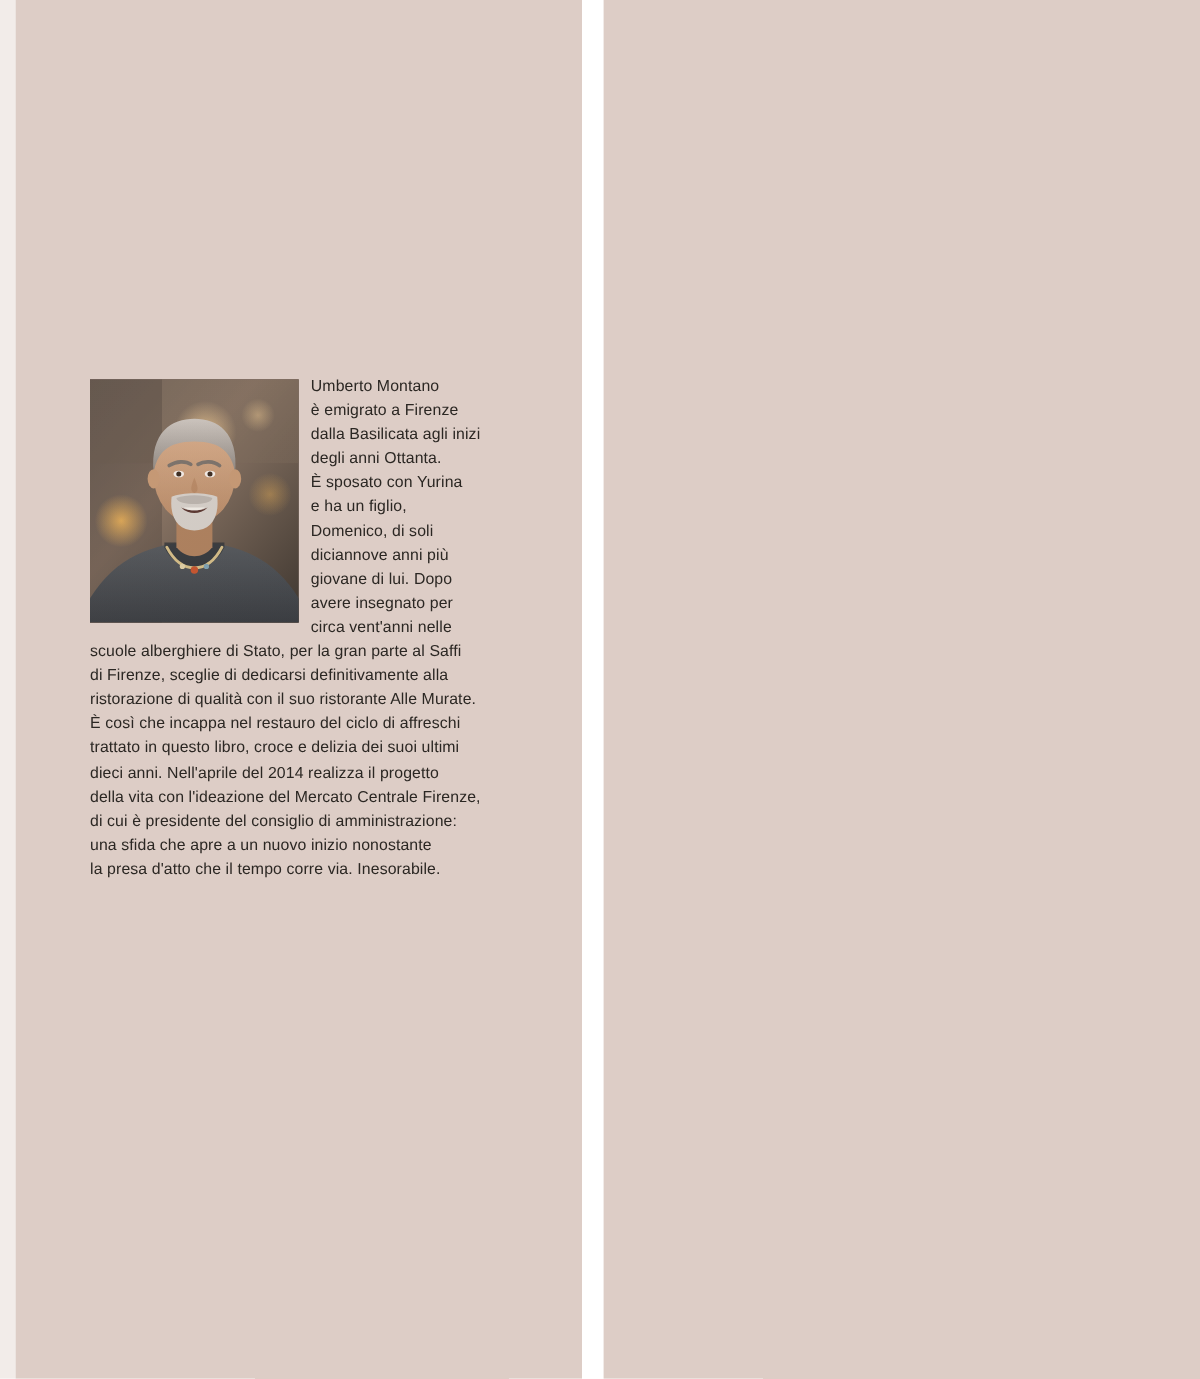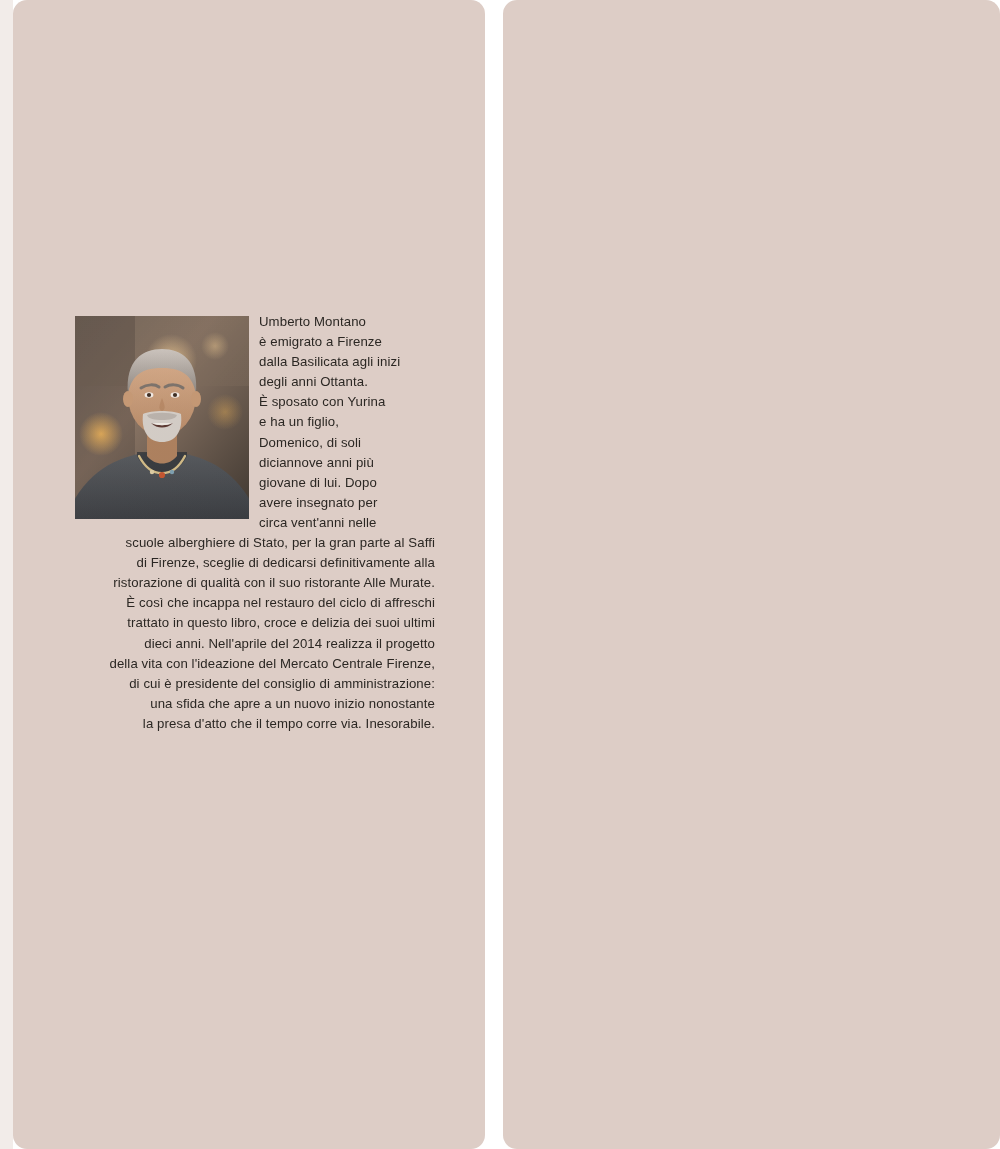--- a/index.html
+++ b/index.html
@@ -20,21 +20,20 @@
     position: absolute;
     inset: 0;
     background: #ffffff;
   }
 
   .page {
     position: absolute;
     top: 0;
     bottom: 0;
     background: #ddcdc6;
-    border-radius: 14px;
   }
 
   .page-left {
     left: 13px;
     width: 472px;
   }
 
   .page-right {
     left: 503px;
     right: 0;
@@ -93,21 +92,20 @@
 
   .bio-head {
     margin: 0;
     white-space: pre-line;
   }
 
   .bio-tail {
     margin: 0;
     clear: both;
     white-space: pre-line;
-    text-align: right;
   }
 </style>
 </head>
 <body>
 
 <div class="spread">
 
   <div class="page-edge"></div>
 
   <div class="page page-left">

